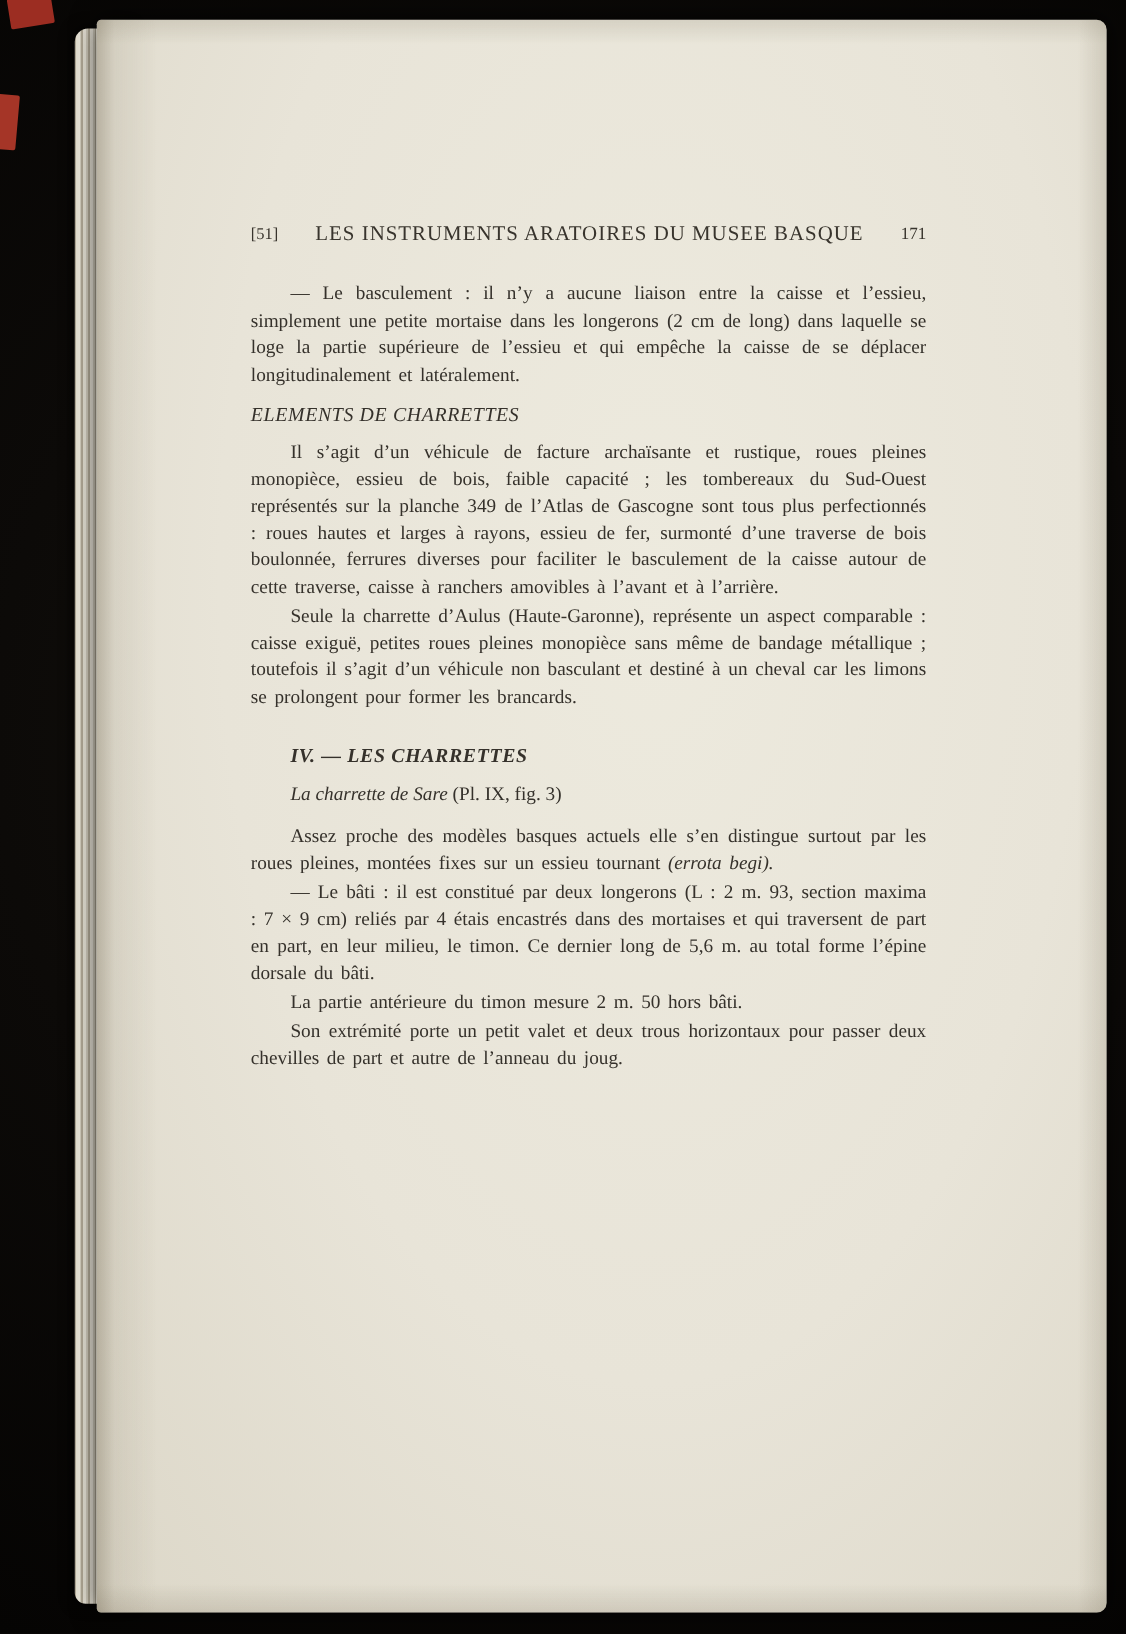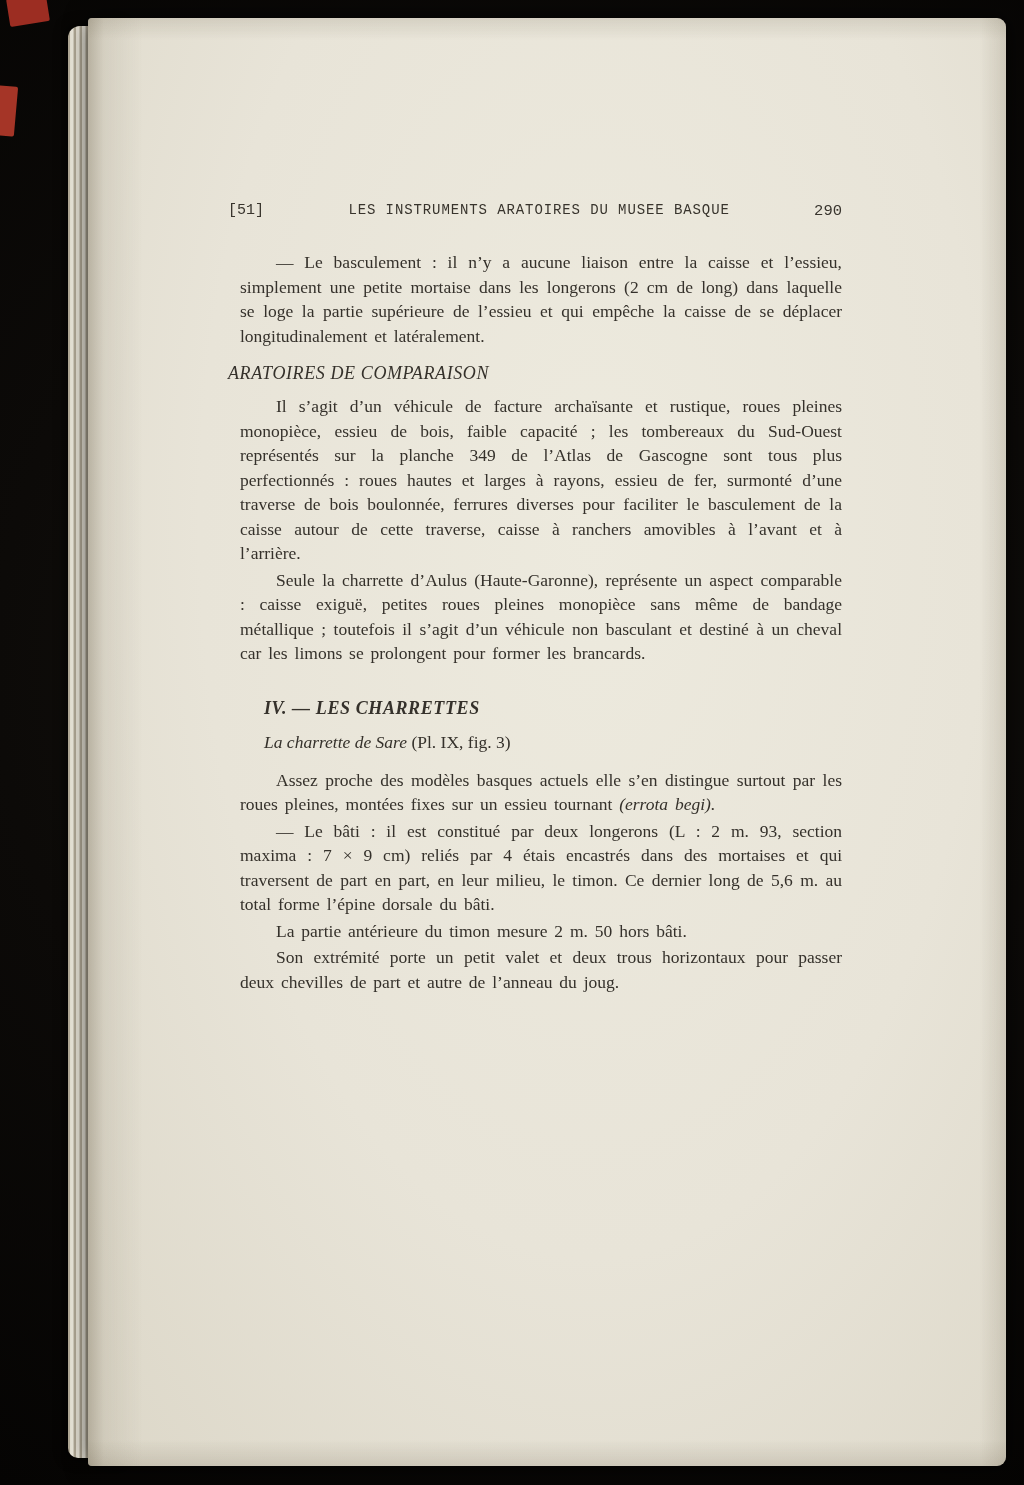--- a/index.html
+++ b/index.html
@@ -49,32 +49,32 @@
         linear-gradient(0deg,   rgba(96,85,62,0.16) 0px, rgba(0,0,0,0) 26px);
     }
 
     
     .text-block {
       position: absolute; left: 140px; top: 184px; width: 614px;
       color: #35312b;
     }
 
     .page-header {
-      display: flex; align-items: flex-start;
-      margin-bottom: 30px; color: #38342d; font-family: Liberation Mono, monospace;
+      display: flex; align-items: center;
+      margin-bottom: 30px; color: #38342d;
     }
     .page-header .sec    { font-size: 15px; }
-    .page-header .running{ flex: 1; text-align: center; font-size: 14px; letter-spacing: 0.9px; }
+    .page-header .running{ flex: 1; text-align: center; font-size: 19px; letter-spacing: 0.9px; }
     .page-header .folio  { font-size: 15.5px; }
 
     .para {
       font-size: 17.5px; line-height: 24.5px;
       text-align: justify; text-indent: 36px;
       word-spacing: 2.5px; hyphens: auto;
-      margin: 0 0 2px 12px;
+      margin: 0 0 2px 0;
     }
     .para em { font-style: italic; }
 
     .h-flush {
       font-weight: normal; font-style: italic;
       font-size: 18px; letter-spacing: 0.6px;
       margin: 15px 0 10px 0;
     }
     .h-indent {
       font-weight: bold; font-style: italic;
@@ -99,26 +99,26 @@
   <div class="leaves"></div>
 
   <div class="page">
     <div class="page-shading"></div>
 
     <div class="text-block">
 
       <div class="page-header">
         <span class="sec">[51]</span>
         <span class="running">LES INSTRUMENTS ARATOIRES DU MUSEE BASQUE</span>
-        <span class="folio">290</span>
+        <span class="folio">171</span>
       </div>
 
       <p class="para">— Le basculement : il n’y a aucune liaison entre la caisse et l’essieu, simplement une petite mortaise dans les longerons (2 cm de long) dans laquelle se loge la partie supérieure de l’essieu et qui empêche la caisse de se déplacer longitudinalement et latéralement.</p>
 
-      <h2 class="h-flush">ARATOIRES DE COMPARAISON</h2>
+      <h2 class="h-flush">ELEMENTS DE CHARRETTES</h2>
 
       <p class="para">Il s’agit d’un véhicule de facture archaïsante et rustique, roues pleines monopièce, essieu de bois, faible capacité ; les tombereaux du Sud-Ouest représentés sur la planche 349 de l’Atlas de Gascogne sont tous plus perfectionnés : roues hautes et larges à rayons, essieu de fer, surmonté d’une traverse de bois boulonnée, ferrures diverses pour faciliter le basculement de la caisse autour de cette traverse, caisse à ranchers amovibles à l’avant et à l’arrière.</p>
 
       <p class="para">Seule la charrette d’Aulus (Haute-Garonne), représente un aspect comparable : caisse exiguë, petites roues pleines monopièce sans même de bandage métallique ; toutefois il s’agit d’un véhicule non basculant et destiné à un cheval car les limons se prolongent pour former les brancards.</p>
 
       <h2 class="h-indent">IV. — LES CHARRETTES</h2>
 
       <h3 class="h-sub"><em>La charrette de Sare</em><span class="roman"> (Pl. IX, fig. 3)</span></h3>
 
       <p class="para"><span>Assez proche des modèles basques actuels elle s’en distingue surtout par les roues pleines, montées fixes sur un essieu tournant </span><em>(errota begi).</em></p>

